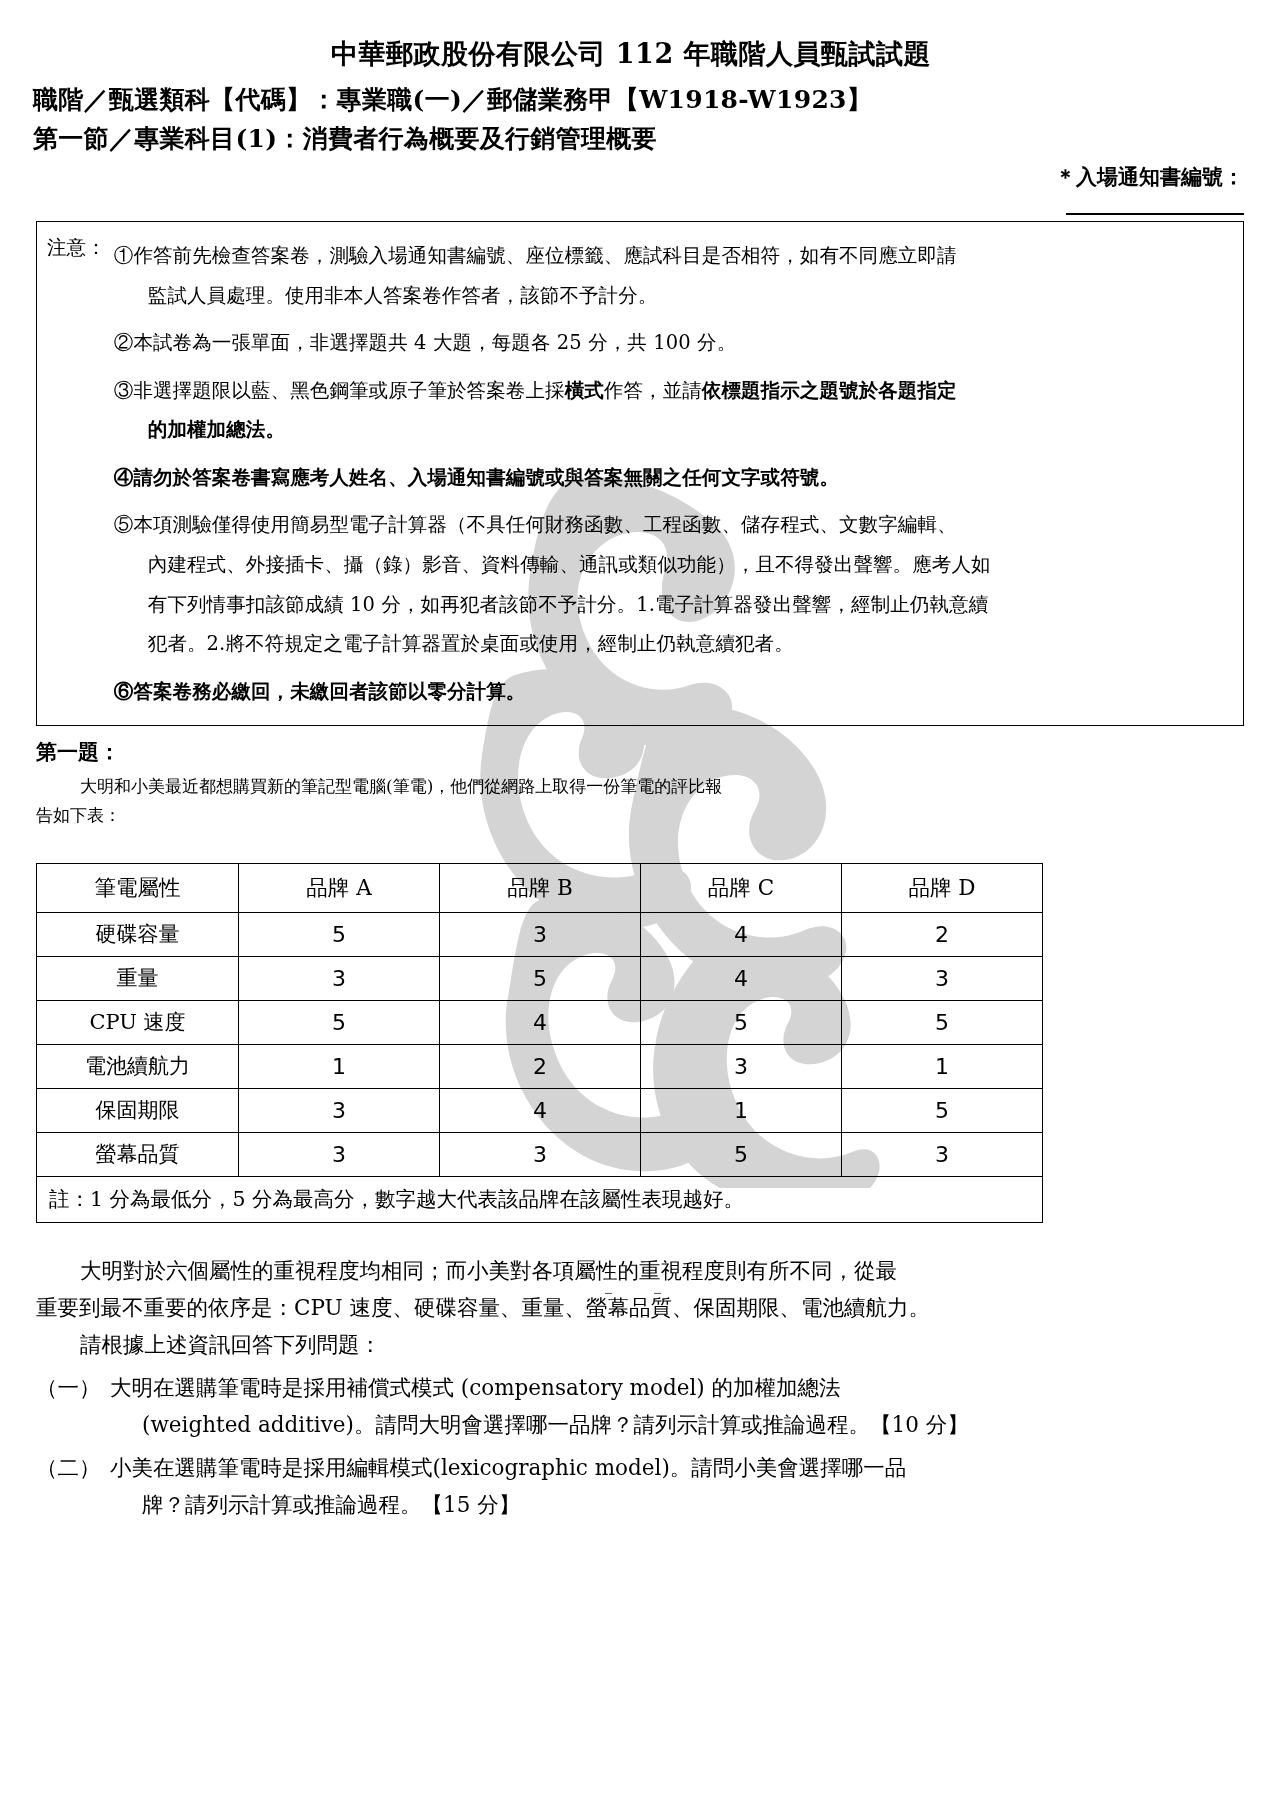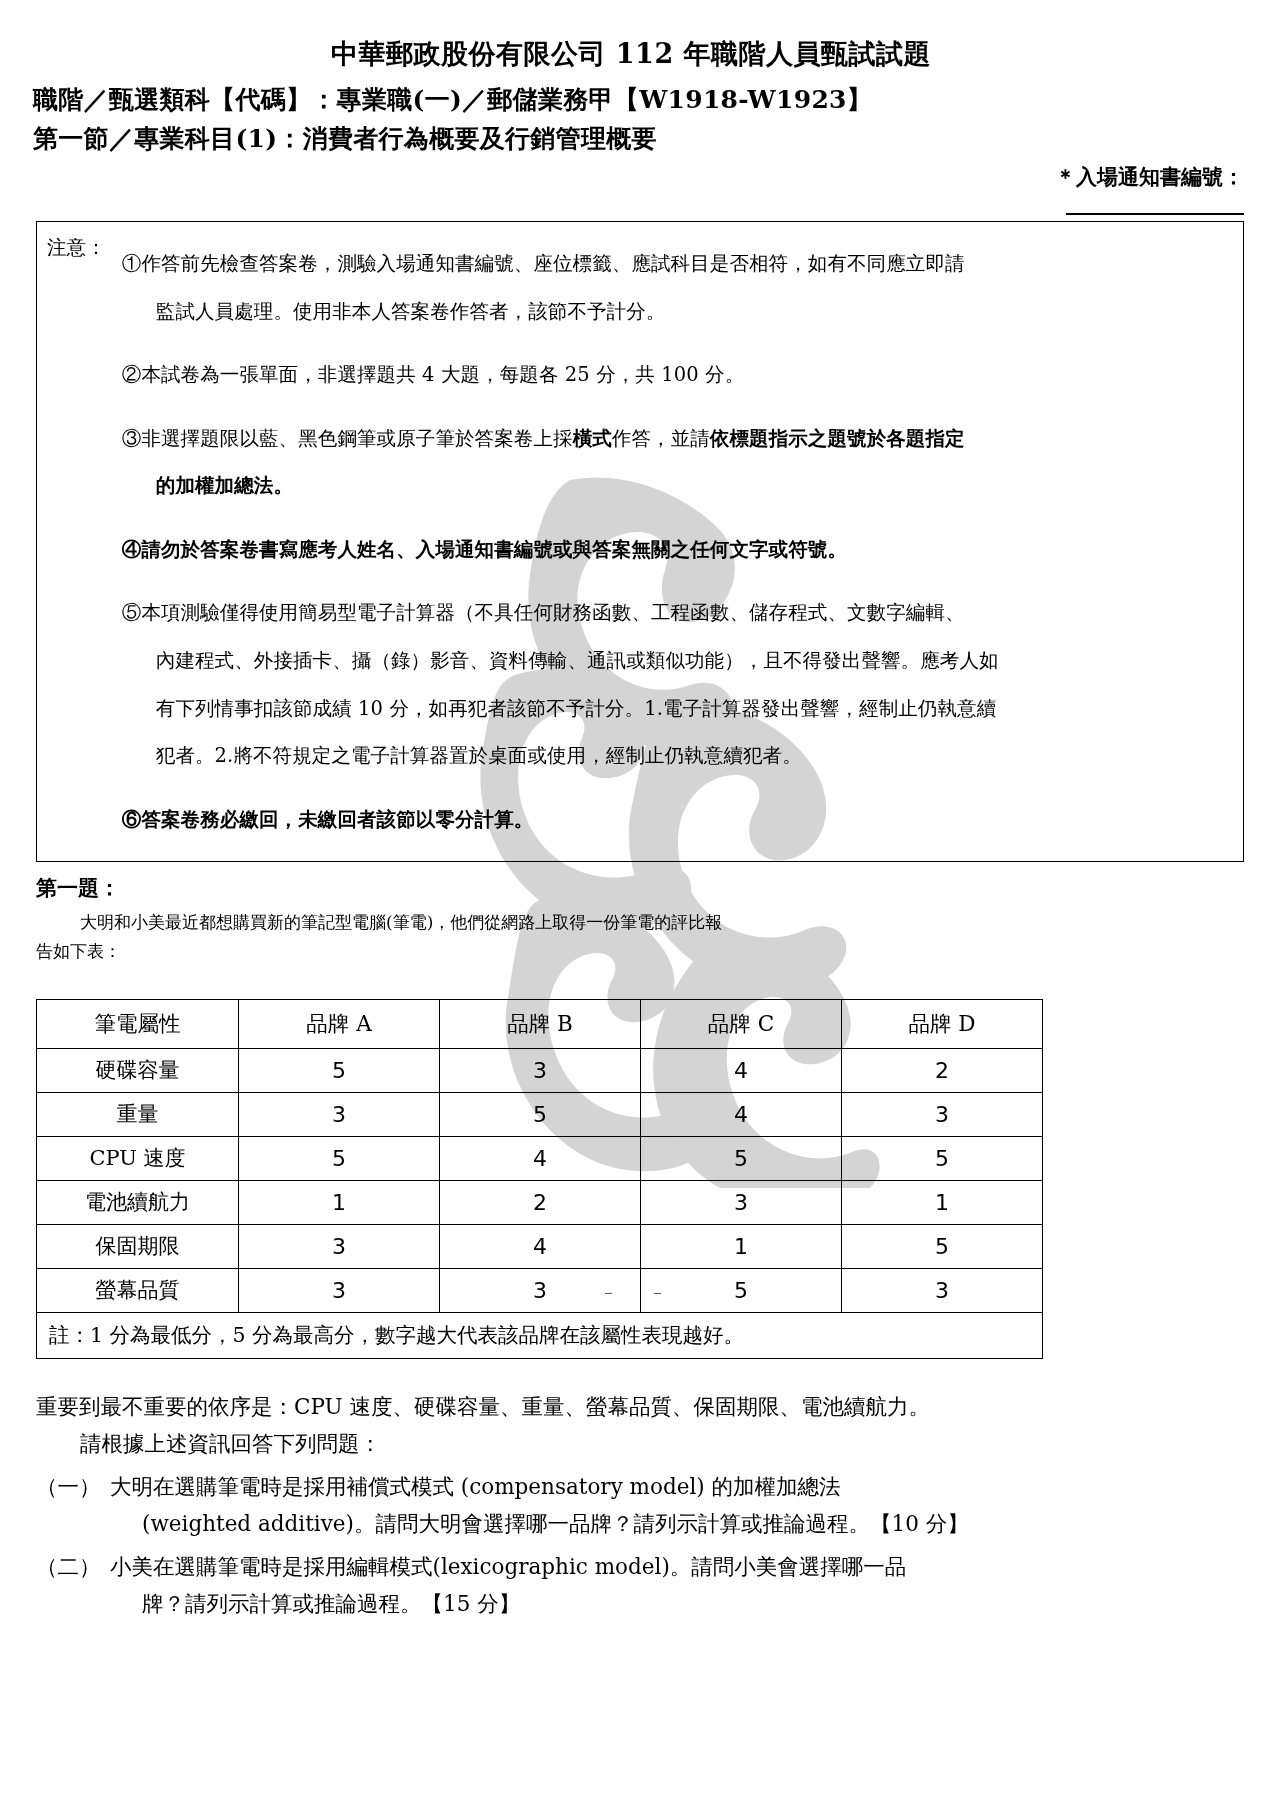--- a/index.html
+++ b/index.html
@@ -94,21 +94,21 @@
     letter-spacing: 0.1px;
   }
   .notice-label {
     flex: 0 0 auto;
     white-space: nowrap;
   }
   .notice-body {
     flex: 1 1 auto;
   }
   .notice-body p {
-    margin: 16px;
+    margin: 8px;
     white-space: nowrap;
   }
   .notice-body p.indent { padding-left: 34px; }
   .bold { font-weight: bold; }
   .ul { }
 
   
   .q-head {
     margin: 12px 0 0 36px;
     font-size: 21px;
@@ -334,20 +334,21 @@
           <td class="num">3</td>
         </tr>
         <tr>
           <td class="note" colspan="5">註：1 分為最低分，5 分為最高分，數字越大代表該品牌在該屬性表現越好。</td>
         </tr>
       </tbody>
     </table>
   </div>
 
   <div class="tail">
+    <p class="ind">大明對於六個屬性的重視程度均相同；而小美對各項屬性的重視程度則有所不同，從最</p>
     <p>重要到最不重要的依序是：CPU 速度、硬碟容量、重量、螢幕品質、保固期限、電池續航力。</p>
     <p class="ind">請根據上述資訊回答下列問題：</p>
   </div>
 
   <div class="subq">
     <span class="marker">（一）</span>
     <span class="txt">
       <p>大明在選購筆電時是採用補償式模式 (compensatory model) 的加權加總法</p>
       <p class="hang">(weighted additive)。請問大明會選擇哪一品牌？請列示計算或推論過程。【10 分】</p>
     </span>

